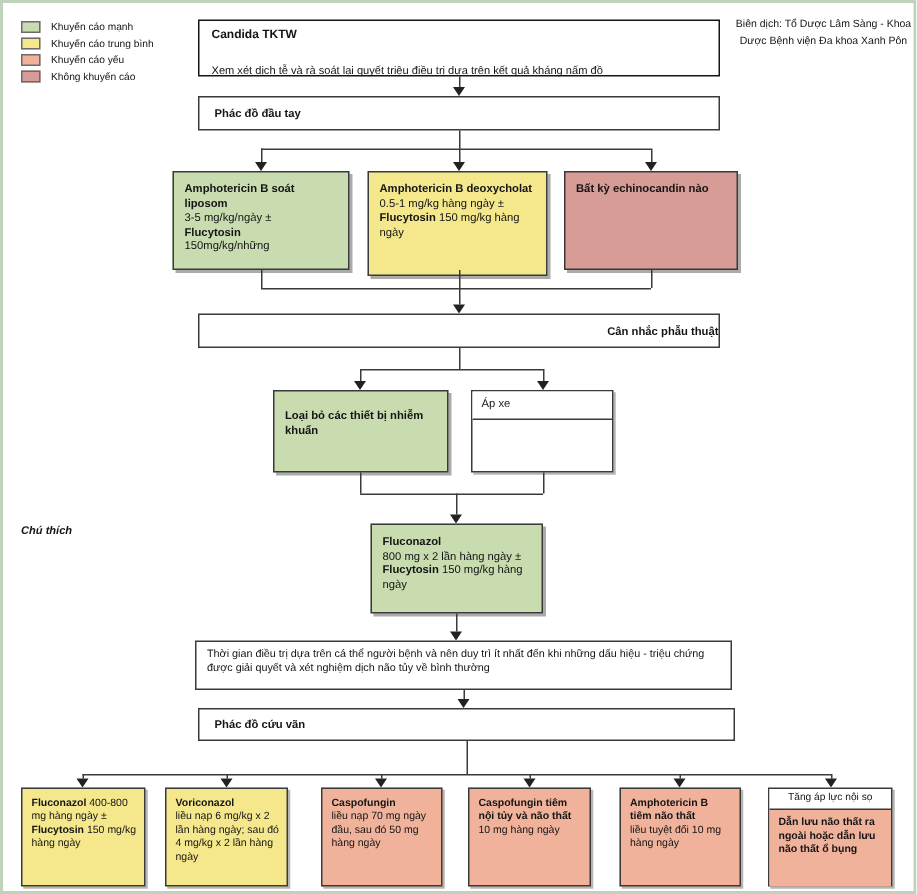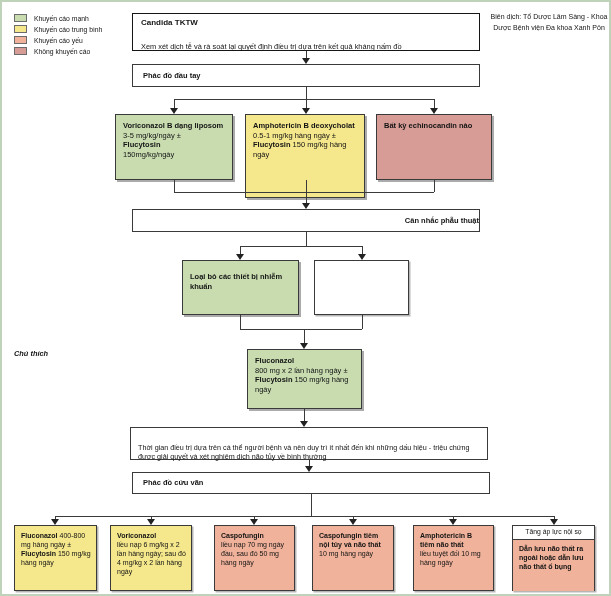--- a/index.html
+++ b/index.html
@@ -52,43 +52,43 @@
     <div class="legend-row">
       <span class="swatch" style="background: rgb(214, 156, 149);"></span>
       <span class="legend-label">Không khuyến cáo</span>
     </div>
   </div>
 
   <div class="credit">Biên dịch: Tổ Dược Lâm Sàng - Khoa Dược Bệnh viện Đa khoa Xanh Pôn</div>
 
   <div class="box root" style="left:130px;top:11px;width:348px;height:38px;">
     <div class="t1">Candida TKTW</div>
-    <div class="t2">Xem xét dịch tễ và rà soát lại quyết định điều trị dựa trên kết quả kháng nấm đồ</div>
+    <div class="t2">Xem xét dịch tễ và rà soát lại quyết triệu điều trị dựa trên kết quả kháng nấm đồ</div>
   </div>
 
   <div class="vl" style="left:304px;top:49px;height:7px;"></div>
   <div class="arr" style="left:300px;top:56px;"></div>
 
   <div class="box stage" style="left:130px;top:62px;width:348px;height:23px;">
     <span>Phác đồ đầu tay</span>
   </div>
 
   <div class="vl" style="left:304px;top:85px;height:12px;"></div>
   <div class="hl" style="left:172px;top:97px;width:260px;"></div>
   <div class="vl" style="left:172px;top:97px;height:9px;"></div>
   <div class="vl" style="left:304px;top:97px;height:9px;"></div>
   <div class="vl" style="left:432px;top:97px;height:9px;"></div>
   <div class="arr" style="left:168px;top:106px;"></div>
   <div class="arr" style="left:300px;top:106px;"></div>
   <div class="arr" style="left:428px;top:106px;"></div>
 
   <div class="box tier" style="left: 113px; top: 112px; width: 118px; height: 66px; background: rgb(200, 220, 176);">
-    <span><span class="b">Voriconazol B dạng liposom</span><br><span>3-5 mg/kg/ngày ±</span><br><span class="b">Flucytosin</span><br><span>150mg/kg/ngày</span></span>
+    <span><span class="b">Amphotericin B soát liposom</span><br><span>3-5 mg/kg/ngày ±</span><br><span class="b">Flucytosin</span><br><span>150mg/kg/những</span></span>
   </div>
-  <div class="box tier" style="left: 243px; top: 112px; width: 120px; height: 84px; background: rgb(245, 231, 140);">
+  <div class="box tier" style="left: 243px; top: 112px; width: 120px; height: 70px; background: rgb(245, 231, 140);">
     <span><span class="b">Amphotericin B deoxycholat</span><br><span>0.5-1 mg/kg hàng ngày ± </span><span class="b">Flucytosin</span><span> 150 mg/kg hàng ngày</span></span>
   </div>
   <div class="box tier" style="left: 374px; top: 112px; width: 116px; height: 66px; background: rgb(214, 156, 149);">
     <span><span class="b">Bất kỳ echinocandin nào</span></span>
   </div>
 
   <div class="vl" style="left:172px;top:178px;height:12px;"></div>
   <div class="vl" style="left:432px;top:178px;height:12px;"></div>
   <div class="hl" style="left:172px;top:190px;width:260px;"></div>
   <div class="vl" style="left:304px;top:178px;height:23px;"></div>
@@ -102,40 +102,41 @@
   <div class="hl" style="left:238px;top:244px;width:122px;"></div>
   <div class="vl" style="left:238px;top:244px;height:8px;"></div>
   <div class="vl" style="left:360px;top:244px;height:8px;"></div>
   <div class="arr" style="left:234px;top:252px;"></div>
   <div class="arr" style="left:356px;top:252px;"></div>
 
   <div class="box tier" style="left: 180px; top: 258px; width: 117px; height: 55px; padding-top: 11px; background: rgb(200, 220, 176);">
     <span><span class="b">Loại bỏ các thiết bị nhiễm khuẩn</span></span>
   </div>
   <div class="box hdrbox" style="left:312px;top:258px;width:95px;height:55px;">
+    <div class="hdr" style="height:19px;">Áp xe</div>
   </div>
 
   <div class="vl" style="left:238px;top:313px;height:14px;"></div>
   <div class="vl" style="left:360px;top:313px;height:14px;"></div>
   <div class="hl" style="left:238px;top:327px;width:122px;"></div>
   <div class="vl" style="left:302px;top:327px;height:14px;"></div>
   <div class="arr" style="left:298px;top:341px;"></div>
 
   <div class="note">
     <div class="nt">Chú thích</div>
   </div>
 
   <div class="box tier" style="left: 245px; top: 347px; width: 115px; height: 60px; background: rgb(200, 220, 176);">
     <span><span class="b">Fluconazol</span><br><span>800 mg x 2 lần hàng ngày ± </span><span class="b">Flucytosin</span><span> 150 mg/kg hàng ngày</span></span>
   </div>
 
   <div class="vl" style="left:302px;top:407px;height:12px;"></div>
   <div class="arr" style="left:298px;top:419px;"></div>
 
-  <div class="box" style="left:128px;top:425px;width:358px;height:33px;padding:15px 7px;font-size:7.2px;">
+  <div class="box" style="left:128px;top:425px;width:358px;height:33px;padding:3px 7px;font-size:7.2px;">
     <span>Thời gian điều trị dựa trên cá thể người bệnh và nên duy trì ít nhất đến khi những dấu hiệu - triệu chứng được giải quyết và xét nghiệm dịch não tủy về bình thường</span>
   </div>
 
   <div class="vl" style="left:307px;top:458px;height:6px;"></div>
   <div class="arr" style="left:303px;top:464px;"></div>
 
   <div class="box stage" style="left:130px;top:470px;width:358px;height:22px;">
     <span>Phác đồ cứu vãn</span>
   </div>
 

